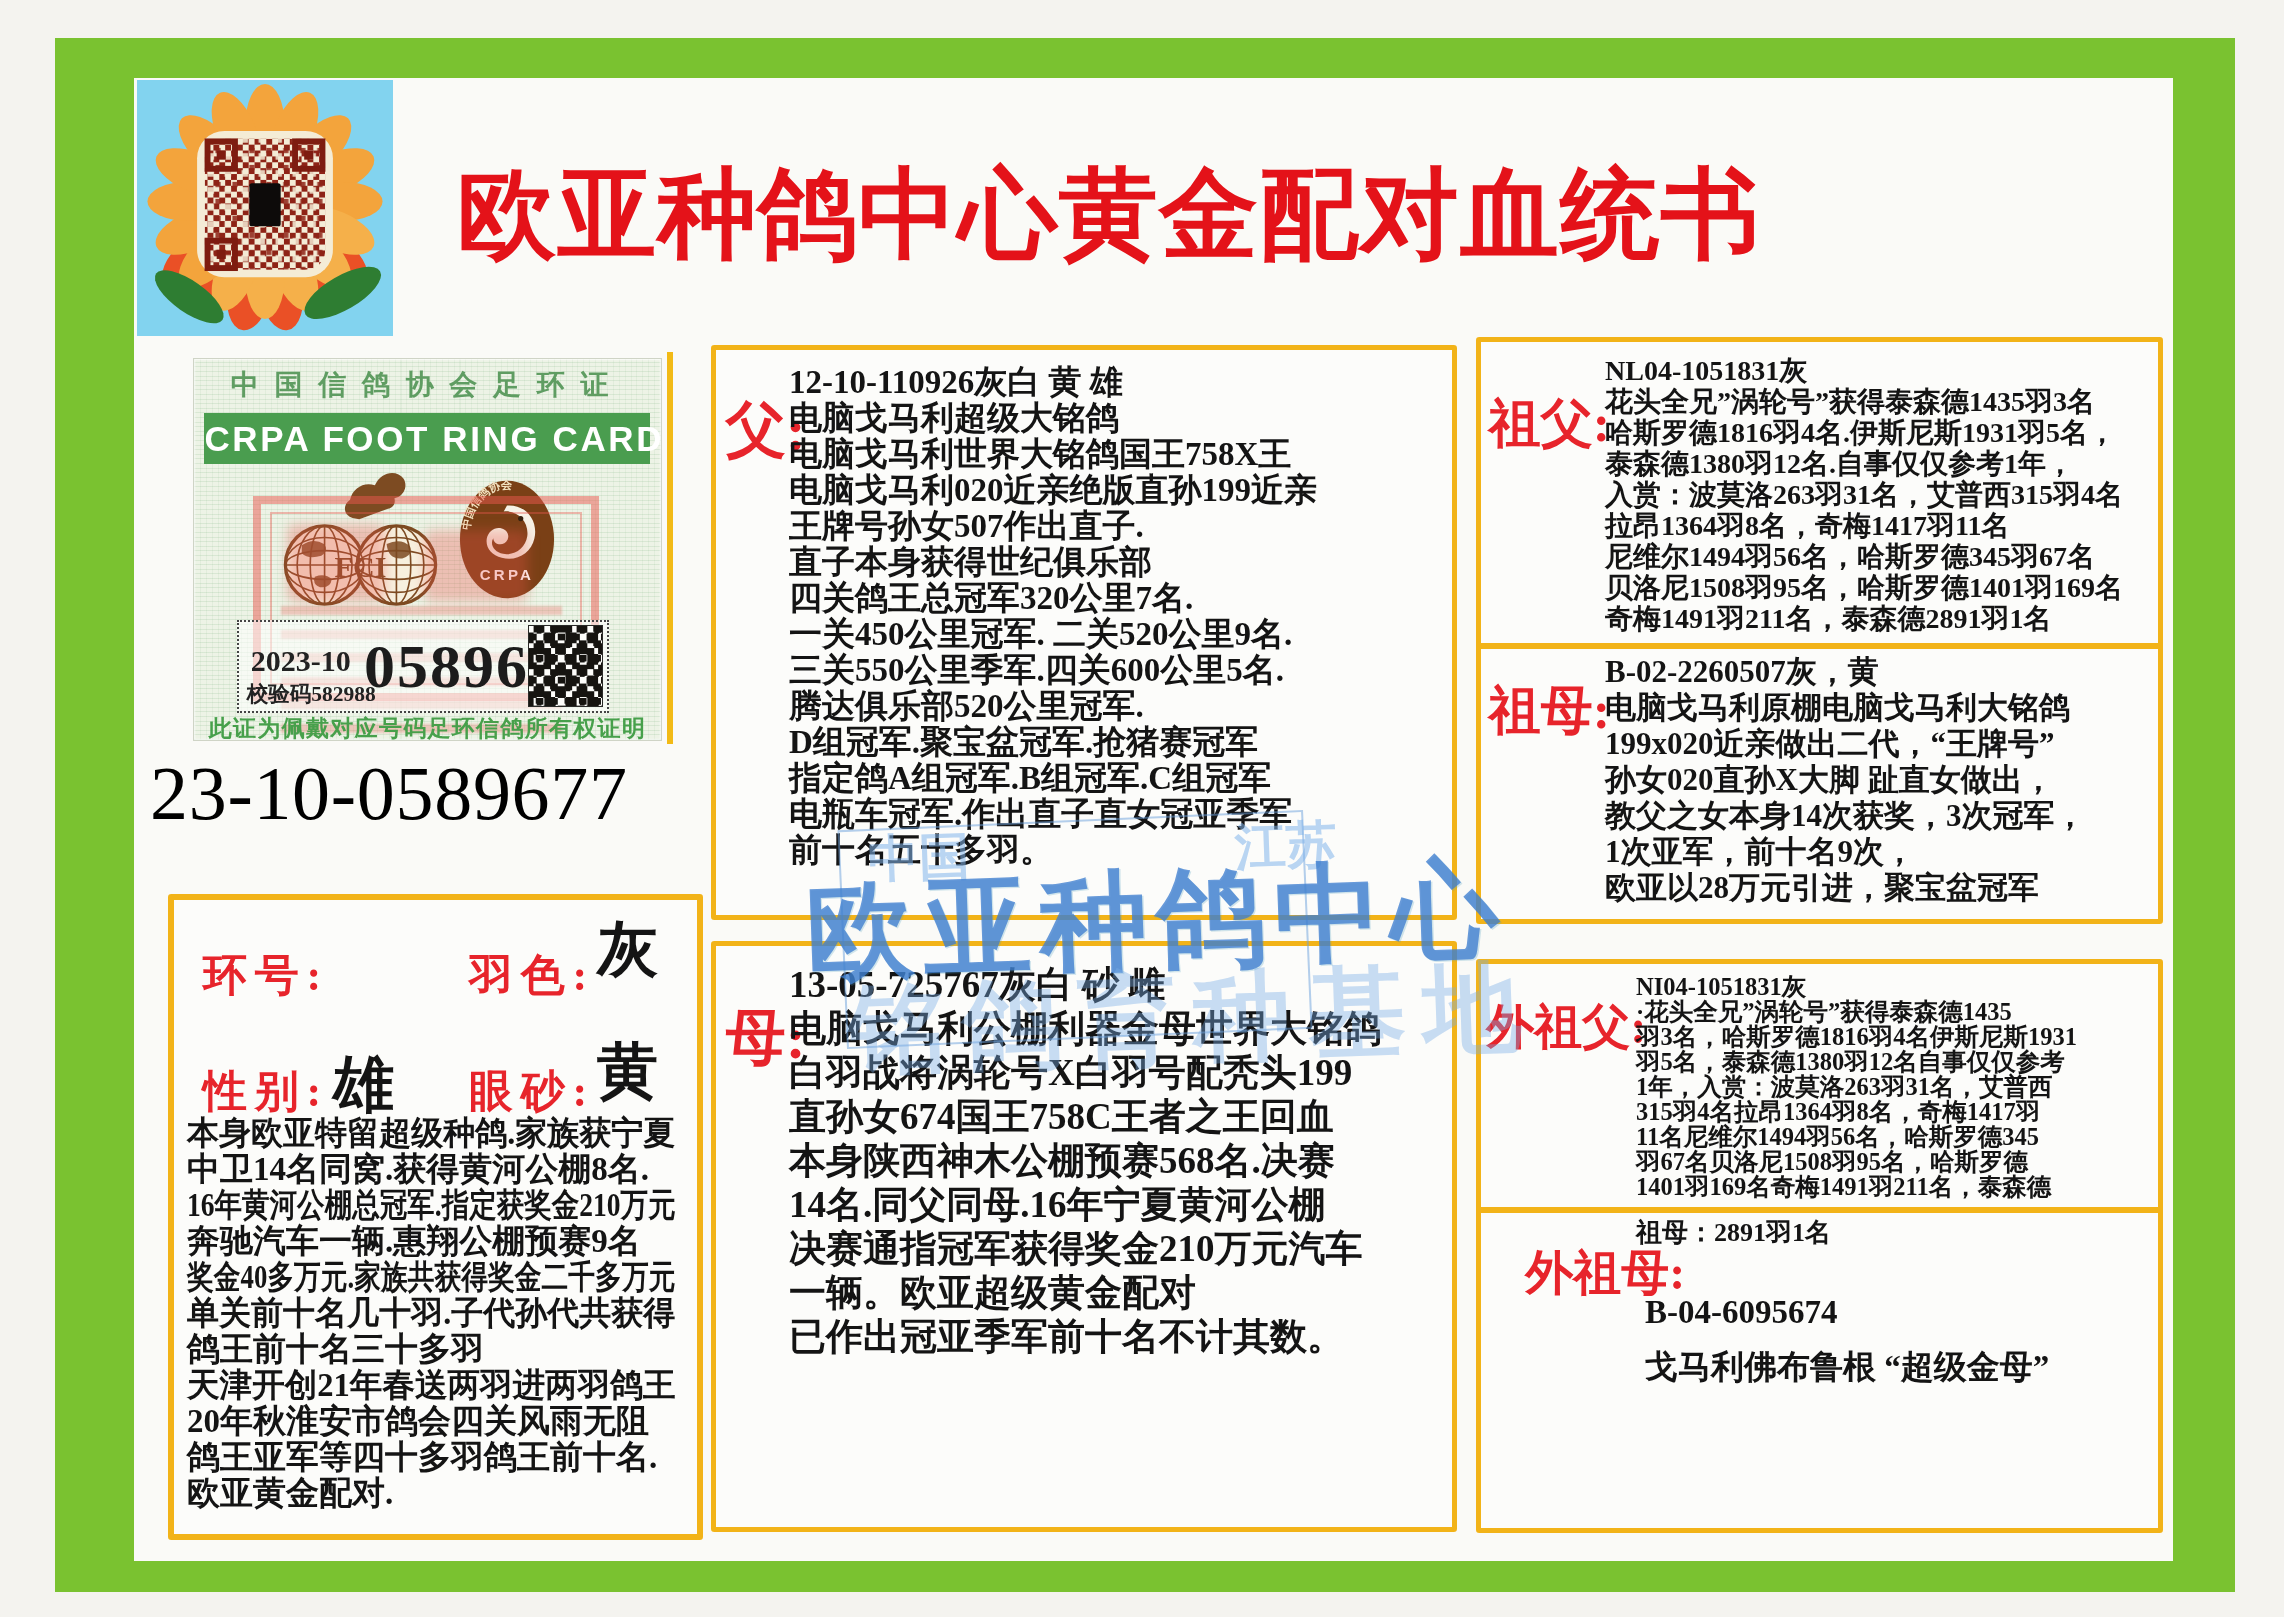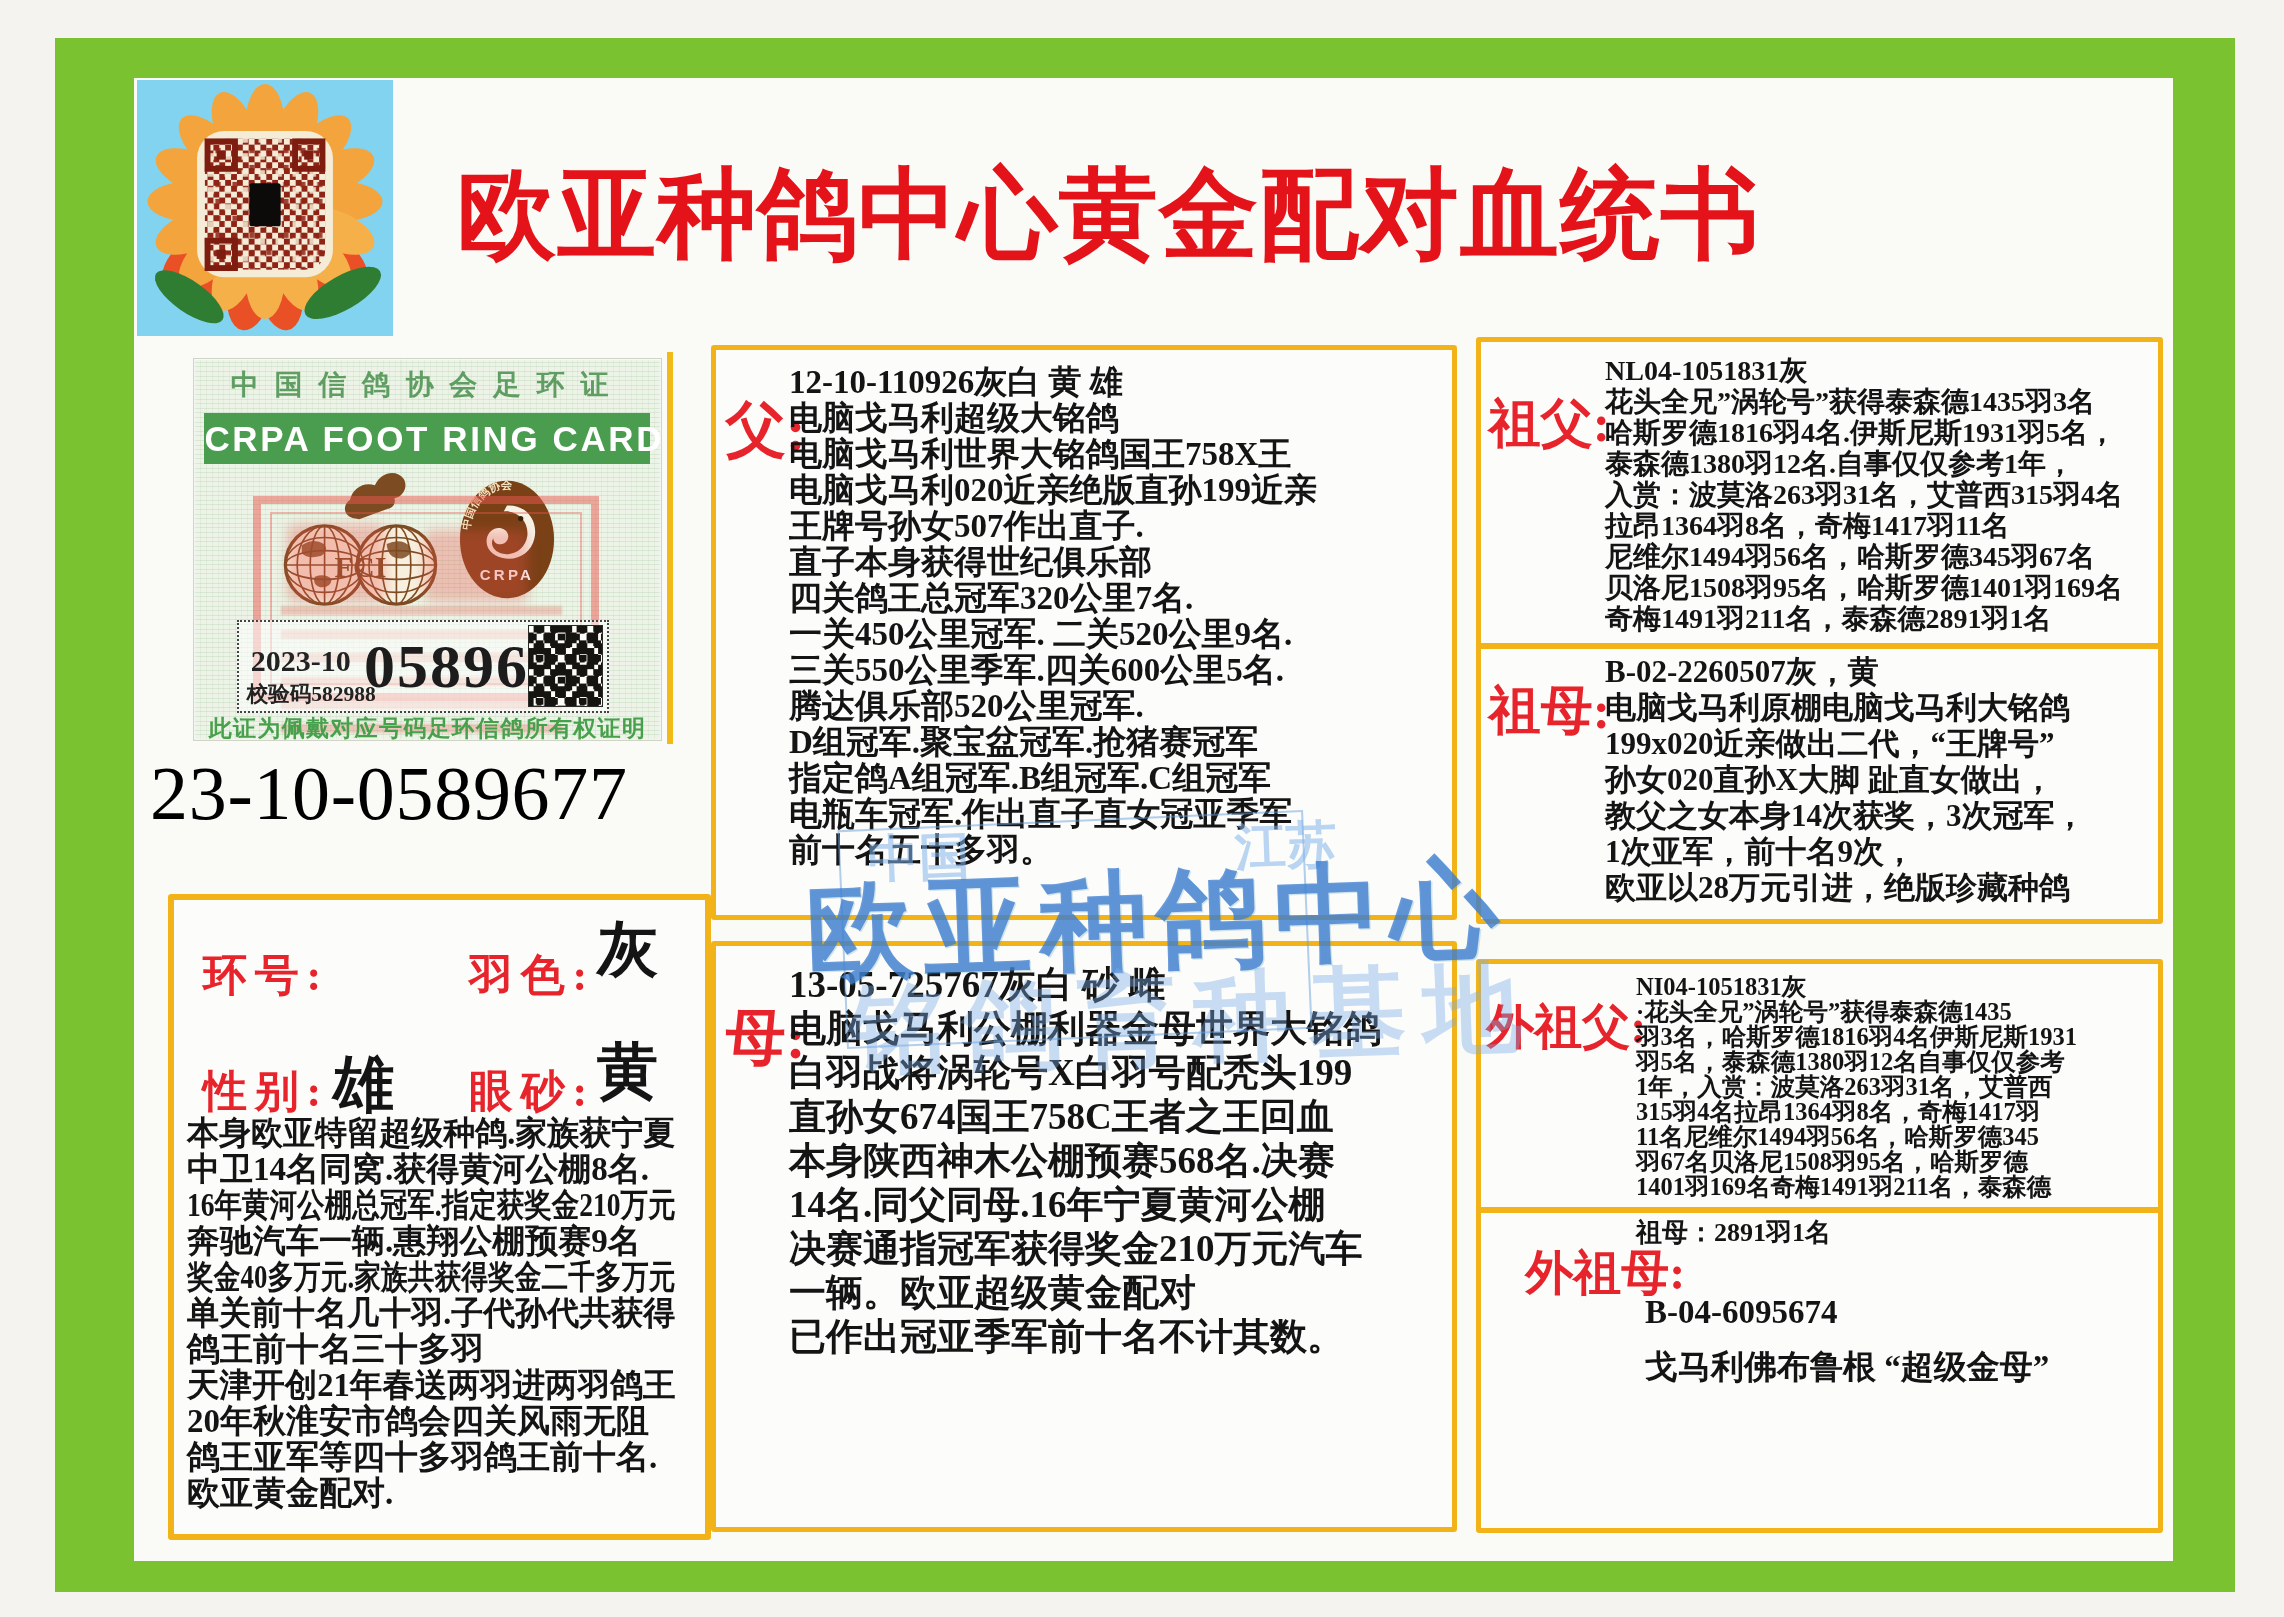--- a/index.html
+++ b/index.html
@@ -46,21 +46,21 @@
         background:repeating-linear-gradient(0deg, rgba(235,100,90,.30) 0 9px, transparent 9px 23.5px);
         filter:blur(1.3px);}
   .card-edge-line{position:absolute;left:667px;top:352px;width:5.9px;height:392px;background:#f2ba16;}
 
   
   .ring-number{position:absolute;left:150px;top:750px;width:551px;font-size:76px;font-weight:normal;
         color:#000000;white-space:nowrap;letter-spacing:0.7px;}
 
   
   .ybox{position:absolute;border:5.9px solid #f2b318;border-radius:3.3px;background:rgba(255,255,255,.35);}
-  .info-box{left:168px;top:894px;width:523px;height:634px;border-width:6.5px;padding-left:8px;}
+  .info-box{left:168px;top:894px;width:523px;height:634px;border-width:6.5px;}
   .father-box{left:711px;top:345px;width:736px;height:565px;}
   .mother-box{left:711px;top:941px;width:736px;height:581px;}
   .gp-box{left:1476px;top:337px;width:677px;height:577px;}
   .mgp-box{left:1476px;top:959px;width:677px;height:564px;}
   .divider{position:absolute;left:0;width:100%;height:5.9px;background:#f2b318;}
 
   .red-label{position:absolute;color:#e7242b;font-weight:bold;white-space:nowrap;}
   .field-label{position:absolute;color:#e7242b;font-weight:bold;font-size:44px;letter-spacing:7.8px;white-space:nowrap;}
   .field-value{position:absolute;color:#141414;font-weight:bold;font-size:61px;white-space:nowrap;}
 
@@ -306,21 +306,21 @@
       </div>
     <div class="divider" style="top:301px;"></div>
     <div class="red-label" style="left:7.8px;top:334px;font-size:52px;">祖母:</div>
     <div class="lines gm-lines">
         <div class="tline fitline">B-02-2260507灰，黄</div>
         <div class="tline fitline">电脑戈马利原棚电脑戈马利大铭鸽</div>
         <div class="tline fitline">199x020近亲做出二代，“王牌号”</div>
         <div class="tline fitline">孙女020直孙X大脚 趾直女做出，</div>
         <div class="tline fitline">教父之女本身14次获奖，3次冠军，</div>
         <div class="tline fitline">1次亚军，前十名9次，</div>
-        <div class="tline fitline">欧亚以28万元引进，绝版珍藏种鸽</div>
+        <div class="tline fitline">欧亚以28万元引进，聚宝盆冠军</div>
       </div>
   </div>
 
   <div class="ybox mgp-box">
     <div class="red-label" style="left:5.2px;top:31px;font-size:48px;">外祖父:</div>
     <div class="lines mgf-lines">
         <div class="tline fitline">NI04-1051831灰</div>
         <div class="tline fitline">·花头全兄”涡轮号”获得泰森德1435</div>
         <div class="tline fitline">羽3名，哈斯罗德1816羽4名伊斯尼斯1931</div>
         <div class="tline fitline">羽5名，泰森德1380羽12名自事仅仅参考</div>

